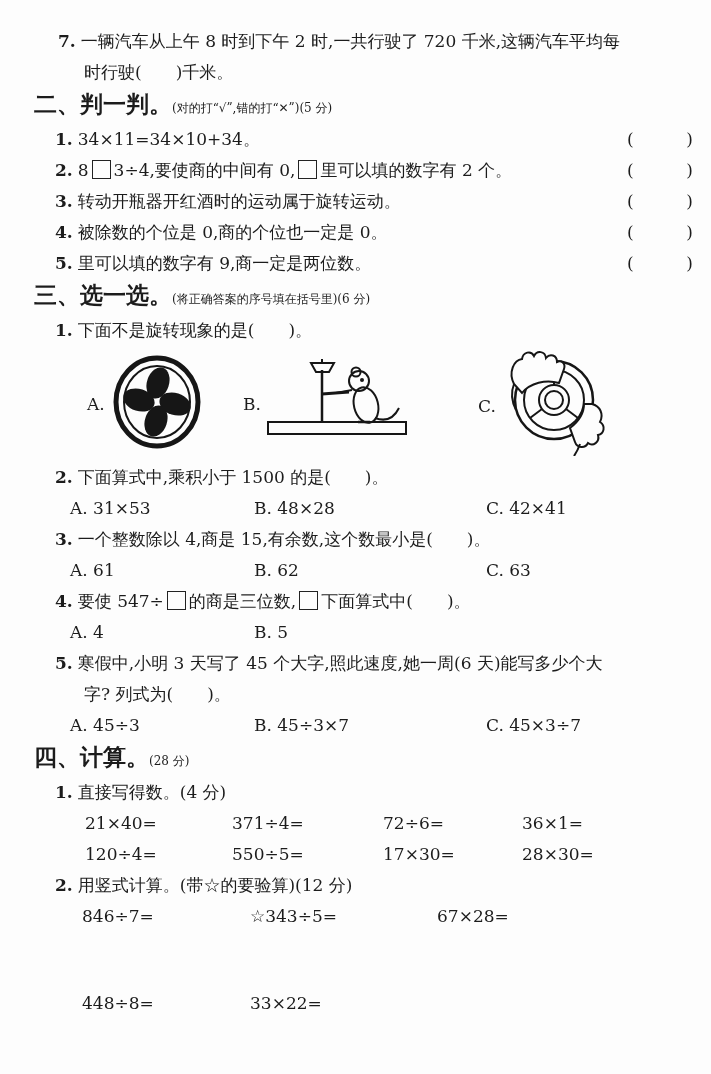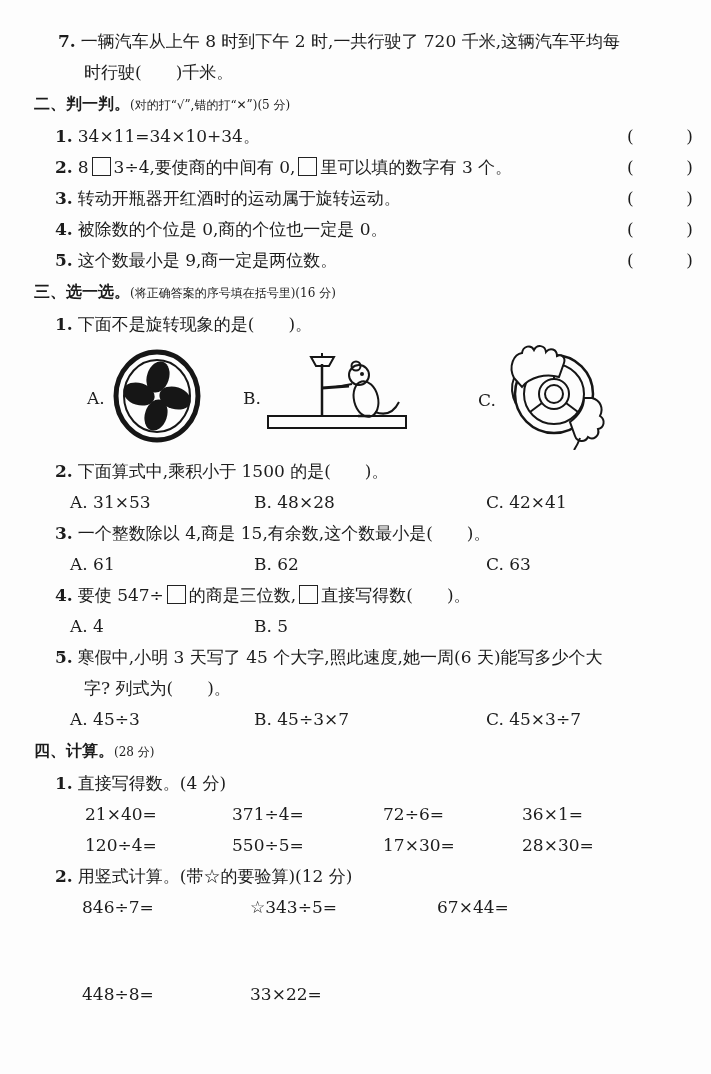--- a/index.html
+++ b/index.html
@@ -13,21 +13,21 @@
   }
   .page{width:711px;height:1074px;box-sizing:border-box;padding-top:26px;position:relative;}
   .line{line-height:31px;white-space:nowrap;}
   .bold{font-weight:bold;}
   .qnum{font-weight:bold;margin-right:5px;}
   .ind-sec{padding-left:34px;}   
   .ind-q7{padding-left:58px;}    
   .ind-item{padding-left:55px;}  
   .ind-cont{padding-left:84px;}  
   .ind-opt{padding-left:70px;}   
-  .sec-title{font-size:16px;}
+  .sec-title{font-size:23px;}
   .sub{font-size:12px;}
   .judge{display:flex;align-items:flex-end;padding-left:55px;padding-right:18px;}
   .judge .jtext{flex:1;}
   .jbracket{width:66px;display:flex;justify-content:space-between;}
   .box{
     display:inline-block;width:17px;height:17px;
     border:1.4px solid #222;vertical-align:-3px;margin:0 3px;
     background:#fdfdfd;
   }
   .optrow{display:grid;grid-template-columns:184px 232px 1fr;}
@@ -51,21 +51,21 @@
 
   <div class="line judge">
     <span class="jtext"><span class="qnum">1.</span><span>34×11=34×10+34。</span></span>
     <span class="jbracket">
         <span>(</span>
         <span>)</span>
       </span>
   </div>
 
   <div class="line judge">
-    <span class="jtext"><span class="qnum">2.</span><span>8</span><span class="box"></span><span>3÷4,要使商的中间有 0,</span><span class="box"></span><span>里可以填的数字有 3 个。</span></span>
+    <span class="jtext"><span class="qnum">2.</span><span>8</span><span class="box"></span><span>3÷4,要使商的中间有 0,</span><span class="box"></span><span>里可以填的数字有 2 个。</span></span>
     <span class="jbracket">
         <span>(</span>
         <span>)</span>
       </span>
   </div>
 
   <div class="line judge">
     <span class="jtext"><span class="qnum">3.</span><span>转动开瓶器开红酒时的运动属于旋转运动。</span></span>
     <span class="jbracket">
         <span>(</span>
@@ -75,28 +75,28 @@
 
   <div class="line judge">
     <span class="jtext"><span class="qnum">4.</span><span>被除数的个位是 0,商的个位也一定是 0。</span></span>
     <span class="jbracket">
         <span>(</span>
         <span>)</span>
       </span>
   </div>
 
   <div class="line judge">
-    <span class="jtext"><span class="qnum">5.</span><span>这个数最小是 9,商一定是两位数。</span></span>
+    <span class="jtext"><span class="qnum">5.</span><span>里可以填的数字有 9,商一定是两位数。</span></span>
     <span class="jbracket">
         <span>(</span>
         <span>)</span>
       </span>
   </div>
 
-  <div class="line ind-sec"><span class="bold sec-title">三、选一选。</span><span class="sub">(将正确答案的序号填在括号里)(16 分)</span></div>
+  <div class="line ind-sec"><span class="bold sec-title">三、选一选。</span><span class="sub">(将正确答案的序号填在括号里)(6 分)</span></div>
 
   <div class="line ind-item"><span class="qnum">1.</span><span>下面不是旋转现象的是(　　)。</span></div>
 
   <div class="imgrow">
     <span class="lbl" style="left:87px;top:44px;">A.</span>
     <svg style="left:112px;top:4px;" width="90" height="96" viewBox="0 0 90 96">
       <ellipse class="ink" cx="45" cy="48" rx="41" ry="44" stroke-width="5"></ellipse>
       <ellipse class="ink" cx="45" cy="48" rx="33" ry="36" stroke-width="2"></ellipse>
       <g fill="#161616" stroke="none">
         <ellipse cx="46" cy="29" rx="11" ry="16" transform="rotate(18 46 29)"></ellipse>
@@ -145,21 +145,21 @@
     <span>C. 42×41</span>
   </div>
 
   <div class="line ind-item"><span class="qnum">3.</span><span>一个整数除以 4,商是 15,有余数,这个数最小是(　　)。</span></div>
   <div class="line optrow ind-opt">
     <span>A. 61</span>
     <span>B. 62</span>
     <span>C. 63</span>
   </div>
 
-  <div class="line ind-item"><span class="qnum">4.</span><span>要使 547÷</span><span class="box"></span><span>的商是三位数,</span><span class="box"></span><span>直接写得数(　　)。</span></div>
+  <div class="line ind-item"><span class="qnum">4.</span><span>要使 547÷</span><span class="box"></span><span>的商是三位数,</span><span class="box"></span><span>下面算式中(　　)。</span></div>
   <div class="line optrow ind-opt">
     <span>A. 4</span>
     <span>B. 5</span>
   </div>
 
   <div class="line ind-item"><span class="qnum">5.</span><span>寒假中,小明 3 天写了 45 个大字,照此速度,她一周(6 天)能写多少个大</span></div>
   <div class="line ind-cont">字? 列式为(　　)。</div>
   <div class="line optrow ind-opt">
     <span>A. 45÷3</span>
     <span>B. 45÷3×7</span>
@@ -179,20 +179,20 @@
     <span>120÷4=</span>
     <span>550÷5=</span>
     <span>17×30=</span>
     <span>28×30=</span>
   </div>
 
   <div class="line ind-item"><span class="qnum">2.</span><span>用竖式计算。(带☆的要验算)(12 分)</span></div>
   <div class="line calc3">
     <span>846÷7=</span>
     <span>☆343÷5=</span>
-    <span>67×44=</span>
+    <span>67×28=</span>
   </div>
   <div class="line calc3 gap-work">
     <span>448÷8=</span>
     <span>33×22=</span>
   </div>
 
 </div>
 
 </body></html>

